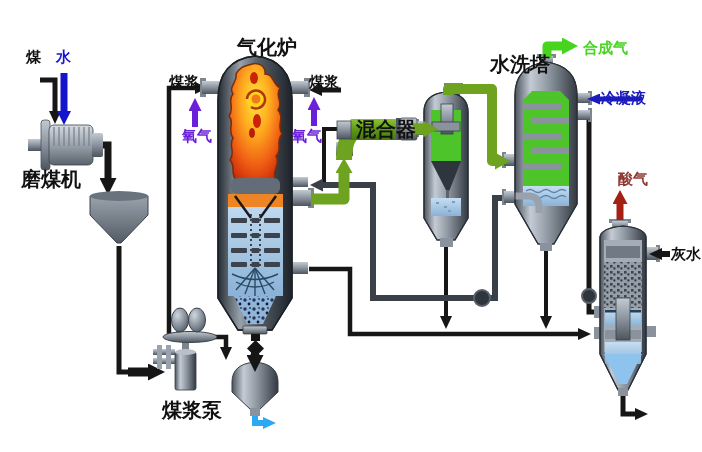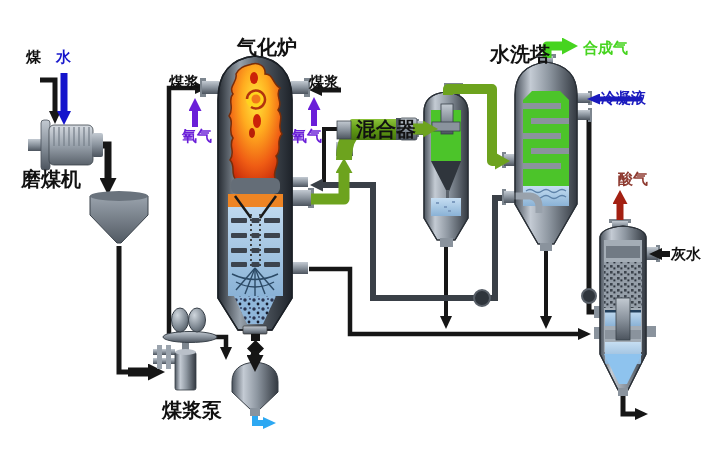--- a/index.html
+++ b/index.html
@@ -347,19 +347,19 @@
 <div class="lbl" style="left:26px;top:49px">煤</div>
 <div class="lbl c-water" style="left:56px;top:49px">水</div>
 <div class="lbl lbl-16" style="left:21px;top:168px">磨煤机</div>
 <div class="lbl lbl-16" style="left:162px;top:399px">煤浆泵</div>
 <div class="lbl lbl-16" style="left:237px;top:36px">气化炉</div>
 <div class="lbl" style="left:169px;top:74px">煤浆</div>
 <div class="lbl c-oxy" style="left:182px;top:128px">氧气</div>
 <div class="lbl" style="left:309px;top:74px">煤浆</div>
 <div class="lbl c-oxy" style="left:292px;top:128px">氧气</div>
 <div class="lbl lbl-16" style="left:356px;top:118px">混合器</div>
-<div class="lbl lbl-16" style="left:490px;top:43px">水洗塔</div>
+<div class="lbl lbl-16" style="left:490px;top:53px">水洗塔</div>
 <div class="lbl c-syn" style="left:583px;top:40px">合成气</div>
 <div class="lbl c-cond" style="left:601px;top:90px">冷凝液</div>
 <div class="lbl c-acid" style="left:618px;top:171px">酸气</div>
 <div class="lbl" style="left:671px;top:246px">灰水</div>
 
 </div>
 
 </body></html>

